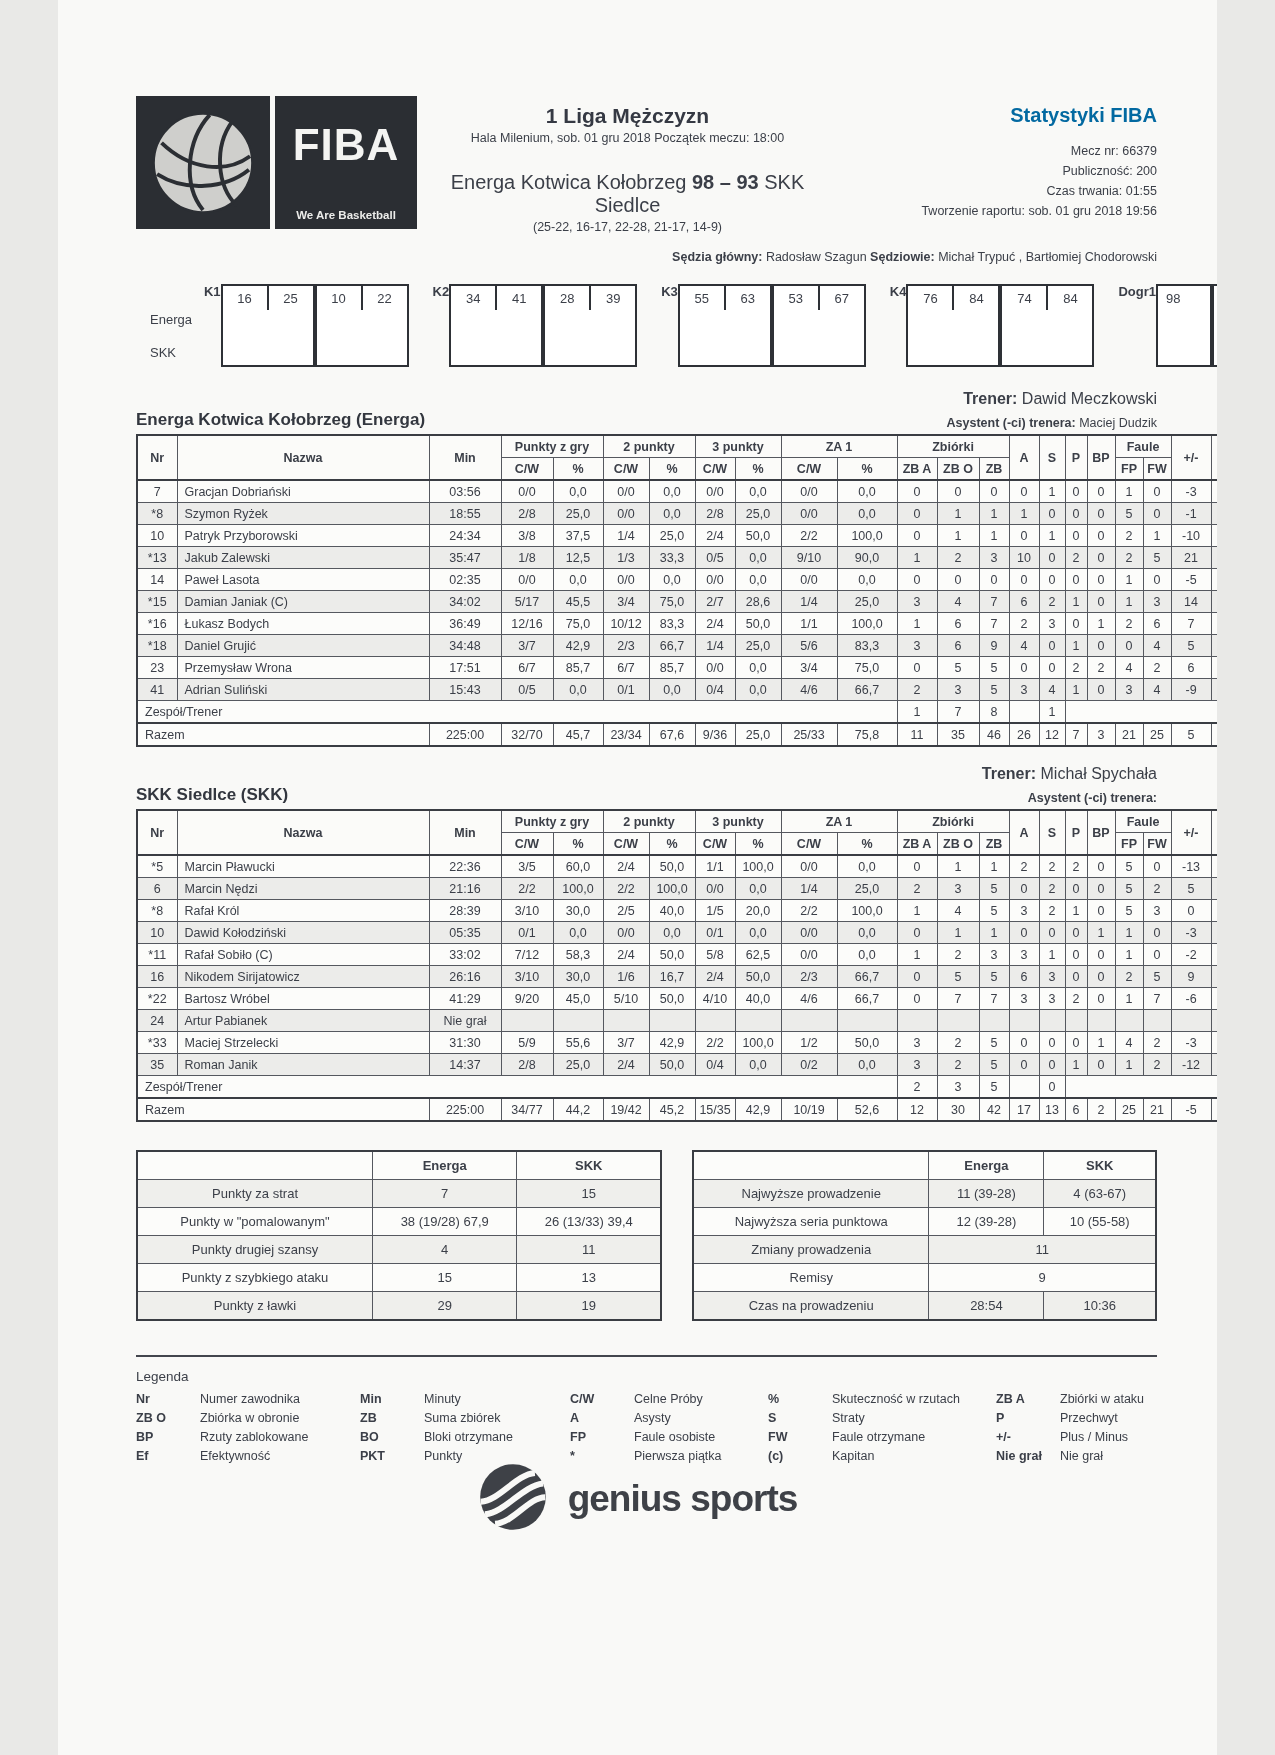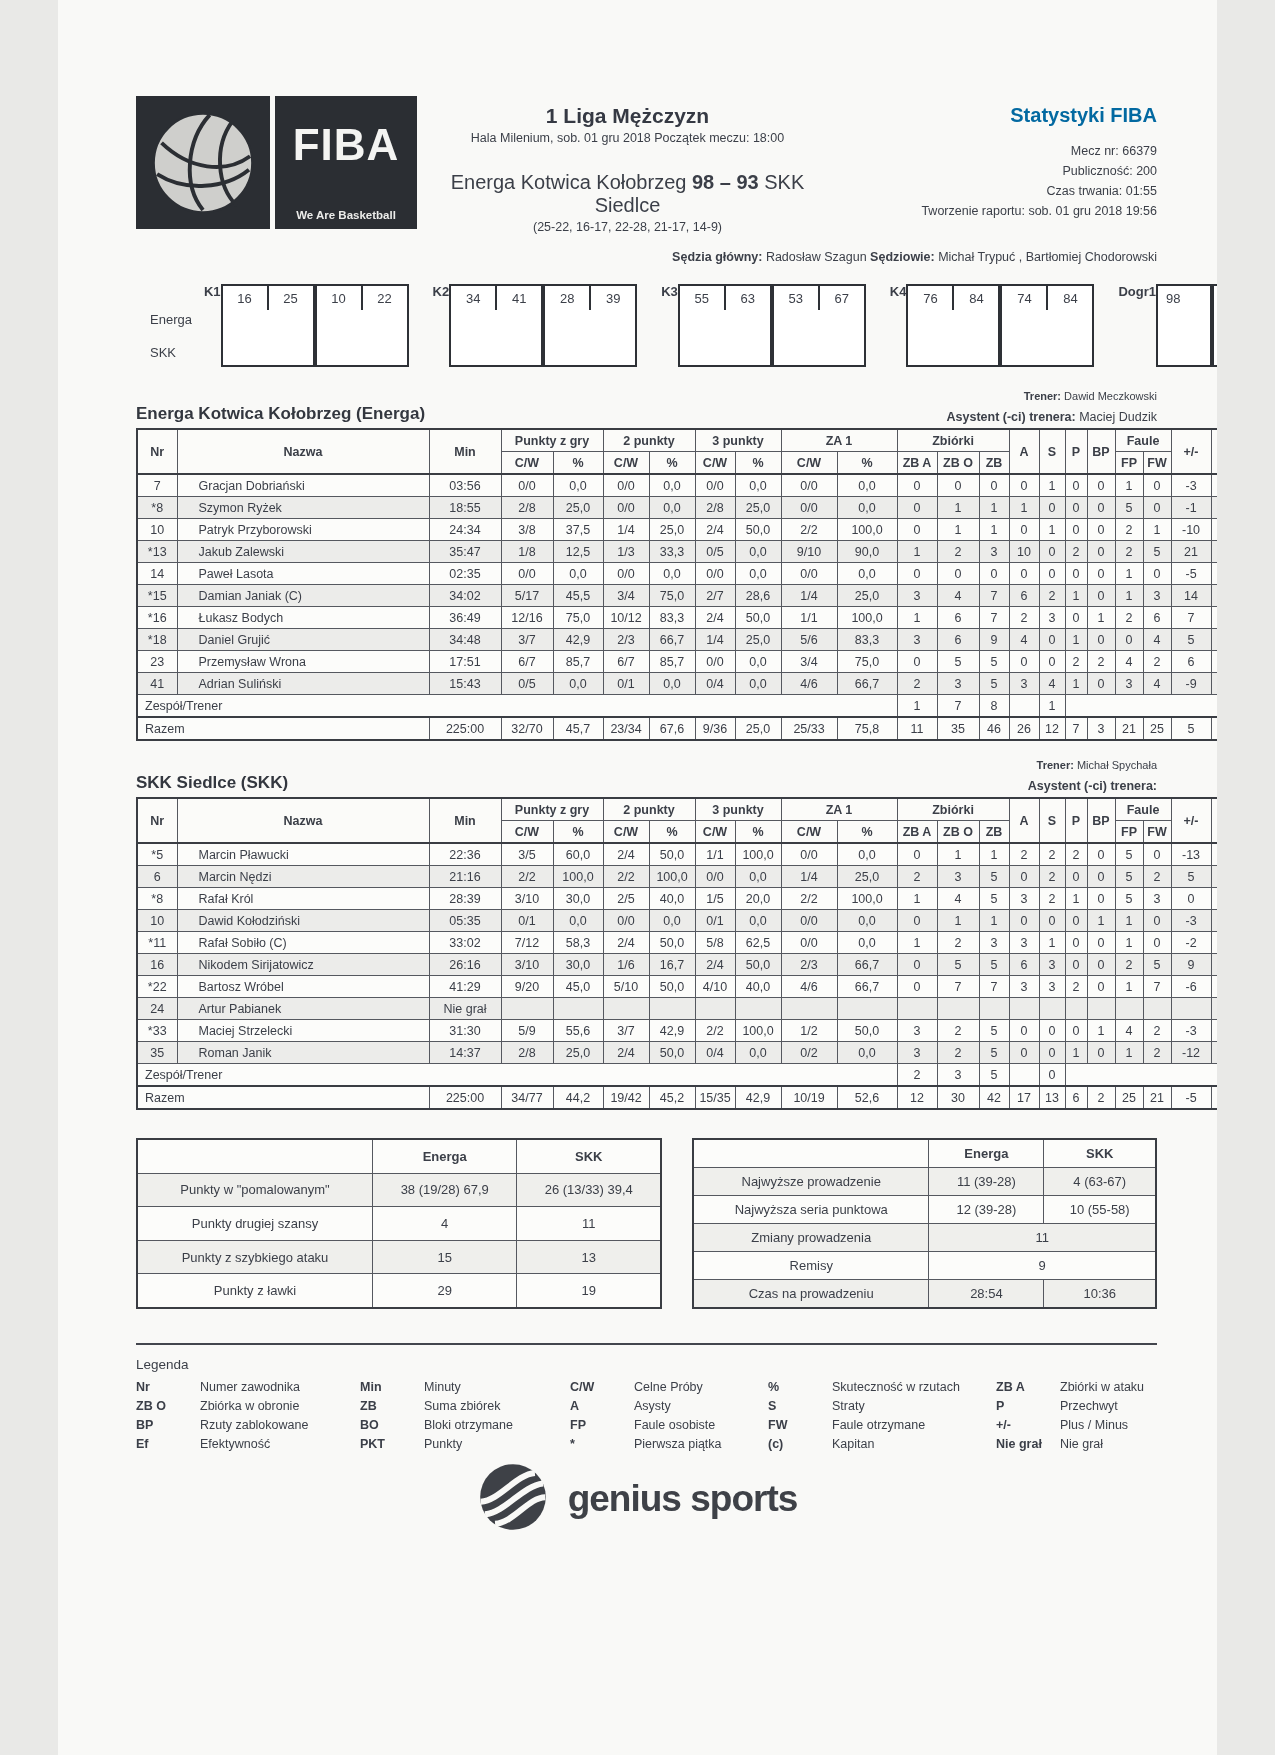--- a/index.html
+++ b/index.html
@@ -36,32 +36,32 @@
   .p-teamname{height:28px;line-height:28px;margin-bottom:5px;}
   .p-groups{display:flex;gap:24px;margin-left:12px;}
   .p-group{display:flex;flex-direction:row;}
   .p-head{height:22px;text-align:center;font-size:13px;font-weight:bold;}
   .p-box{display:flex;border:2px solid #2e3136;background:#fff;margin-bottom:5px;width:max-content;}
   .p-cell{width:44px;height:24px;display:flex;align-items:center;justify-content:center;font-size:13px;}
   .p-cell + .p-cell{border-left:2px solid #2e3136;}
   .p-cell.single{width:52px;justify-content:flex-start;padding-left:8px;box-sizing:border-box;}
 
   
-  .coach-line{text-align:right;font-size:11px;margin-top:18px;}
+  .coach-line{text-align:right;font-size:16px;margin-top:18px;}
   .team-head{display:flex;justify-content:space-between;align-items:flex-end;margin-top:2px;margin-bottom:4px;}
   .team-title{font-size:17px;font-weight:bold;color:#33373f;margin:0;}
   .assist{font-size:12.5px;}
 
   table.stats{width:1137px;border-collapse:collapse;table-layout:fixed;background:#fcfcfa;
     border:2px solid #3a3d43;font-size:12.5px;}
   table.stats th,table.stats td{border:1px solid #55585f;padding:1px 3px;text-align:center;height:19px;
     overflow:hidden;white-space:nowrap;}
   table.stats thead th{font-weight:bold;background:#fbfbf9;}
   table.stats thead{border-bottom:2px solid #3a3d43;}
-  table.stats td.name{text-align:left;padding-left:21px;}
+  table.stats td.name{text-align:left;padding-left:7px;}
   table.stats tr.player:nth-child(even) td{background:#ececea;}
   table.stats tr.teamrow td.lab, table.stats tr.totals td.lab{text-align:left;padding-left:7px;}
   table.stats tr.totals td{border-top:2px solid #3a3d43;}
 
   
   .summaries{display:flex;gap:30px;margin-top:28px;}
   table.sum{border-collapse:collapse;font-size:13px;background:#fcfcfa;border:2px solid #3a3d43;}
   table.sum td,table.sum th{border:1px solid #55585f;height:25px;text-align:center;padding:1px 6px;}
   table.sum th{font-weight:bold;}
   table.sum tr:nth-child(even) td{background:#efefec;}
@@ -906,20 +906,25 @@
 
     <div class="summaries">
       <table class="sum sum-left">
           <tbody>
             <tr>
               <th class="c0"></th>
               <th class="c1">Energa</th>
               <th class="c2">SKK</th>
             </tr>
             <tr>
+              <td class="c0">Punkty za strat</td>
+              <td class="c1">7</td>
+              <td class="c2">15</td>
+            </tr>
+            <tr>
               <td class="c0">Punkty w "pomalowanym"</td>
               <td class="c1">38 (19/28) 67,9</td>
               <td class="c2">26 (13/33) 39,4</td>
             </tr>
             <tr>
               <td class="c0">Punkty drugiej szansy</td>
               <td class="c1">4</td>
               <td class="c2">11</td>
             </tr>
             <tr>

